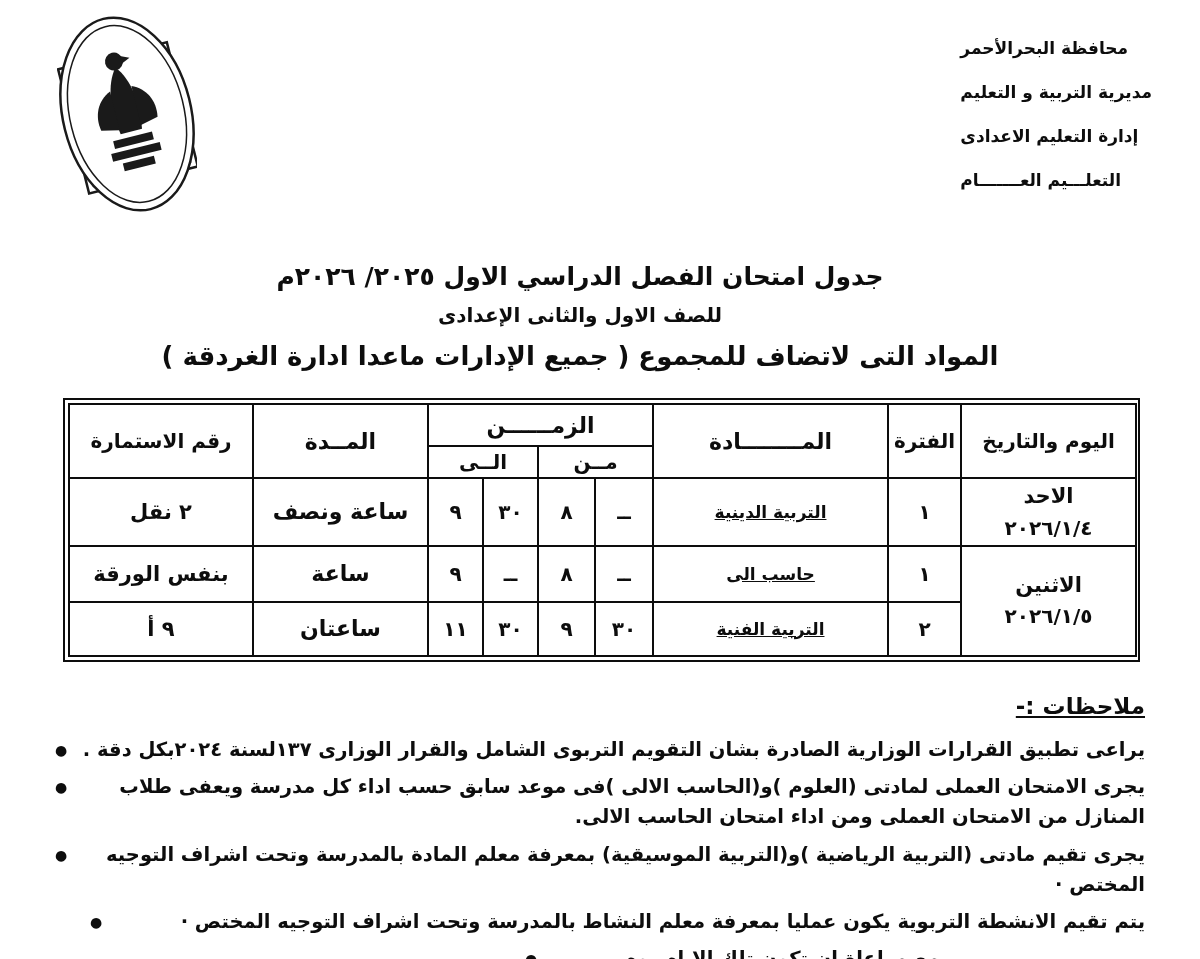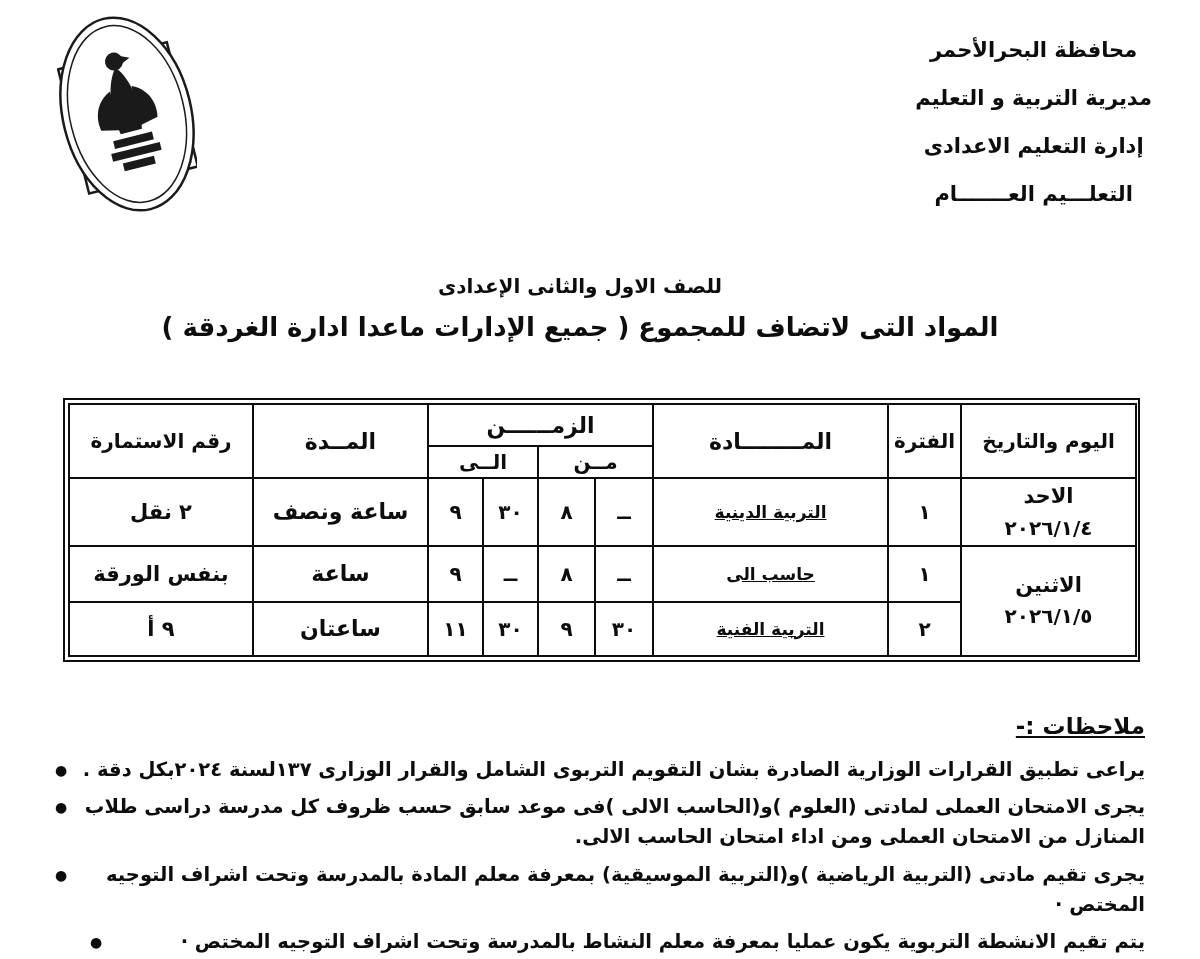--- a/index.html
+++ b/index.html
@@ -10,22 +10,22 @@
     font-weight: 700;
     color: #0d0d0d;
     position: relative;
     overflow: hidden;
   }
   
   .logo-box { position: absolute; left: 57px; top: 6px; width: 140px; height: 210px; }
   
   .org-block {
     position: absolute; right: 48px; top: 40px;
-    direction: rtl; text-align: center;
-    font-size: 21px; line-height: 1;
+    direction: rtl; text-align: left;
+    font-size: 17px; line-height: 1;
   }
   .org-line { margin-bottom: 27px; white-space: nowrap; }
   
   .title-block {
     position: absolute; left: 0; top: 262px; width: 1160px;
     direction: rtl; text-align: center;
   }
   .title-1 { font-size: 25px; }
   .title-2 { font-size: 20px; margin-top: 12px; }
   .title-3 { font-size: 26px; margin-top: 14px; }
@@ -55,21 +55,20 @@
   .c-day .day { display: block; }
   .ltr-cell { direction: ltr; margin-left: 34px; }
   
   .notes {
     position: absolute; left: 55px; top: 693px; width: 1090px;
   }
   .notes-heading {
     direction: rtl; text-align: right;
     font-size: 23px; text-decoration: underline;
     margin-bottom: 16px;
-    margin-top: 20px;
   }
   .note {
     display: flex; direction: ltr; align-items: flex-start;
     margin-bottom: 7px;
   }
   .note-bullet {
     width: 18px; flex: 0 0 18px; text-align: left;
     font-size: 14px; padding-top: 7px;
   }
   .note-text {
@@ -104,20 +103,21 @@
 </div>
 
 <div class="org-block">
   <div class="org-line">محافظة البحرالأحمر</div>
   <div class="org-line">مديرية التربية و التعليم</div>
   <div class="org-line">إدارة التعليم الاعدادى</div>
   <div class="org-line">التعلـــيم العـــــــام</div>
 </div>
 
 <div class="title-block">
+  <div class="title-1">جدول  امتحان الفصل الدراسي الاول ٢٠٢٥/ ٢٠٢٦م</div>
   <div class="title-2">للصف الاول والثانى الإعدادى</div>
   <div class="title-3">المواد التى لاتضاف للمجموع ( جميع الإدارات ماعدا ادارة الغردقة )</div>
 </div>
 
 <div class="table-wrap">
   <table class="sched">
     <colgroup>
       <col style="width:175px">
       <col style="width:73px">
       <col style="width:235px">
@@ -186,21 +186,21 @@
 <div class="notes">
   <div class="notes-heading">ملاحظات :-</div>
 
   <div class="note">
     <span class="note-bullet">●</span>
     <div class="note-text">يراعى تطبيق القرارات الوزارية الصادرة بشان التقويم التربوى الشامل والقرار الوزارى ١٣٧لسنة ٢٠٢٤بكل دقة .</div>
   </div>
 
   <div class="note">
     <span class="note-bullet">●</span>
-    <div class="note-text">يجرى الامتحان العملى لمادتى (العلوم )و(الحاسب الالى )فى موعد سابق حسب ظروف كل مدرسة دراسى طلاب المنازل من الامتحان العملى ومن اداء امتحان الحاسب الالى.</div>
+    <div class="note-text">يجرى الامتحان العملى لمادتى (العلوم )و(الحاسب الالى )فى موعد سابق حسب اداء كل مدرسة ويعفى طلاب المنازل من الامتحان العملى ومن اداء امتحان الحاسب الالى.</div>
   </div>
 
   <div class="note">
     <span class="note-bullet">●</span>
     <div class="note-text">يجرى تقيم مادتى (التربية الرياضية )و(التربية الموسيقية) بمعرفة معلم المادة بالمدرسة وتحت اشراف التوجيه المختص ·</div>
   </div>
 
   <div class="note shift-1">
     <span class="note-bullet">●</span>
     <div class="note-text">يتم تقيم الانشطة التربوية يكون عمليا  بمعرفة معلم النشاط بالمدرسة وتحت اشراف التوجيه المختص ·</div>

